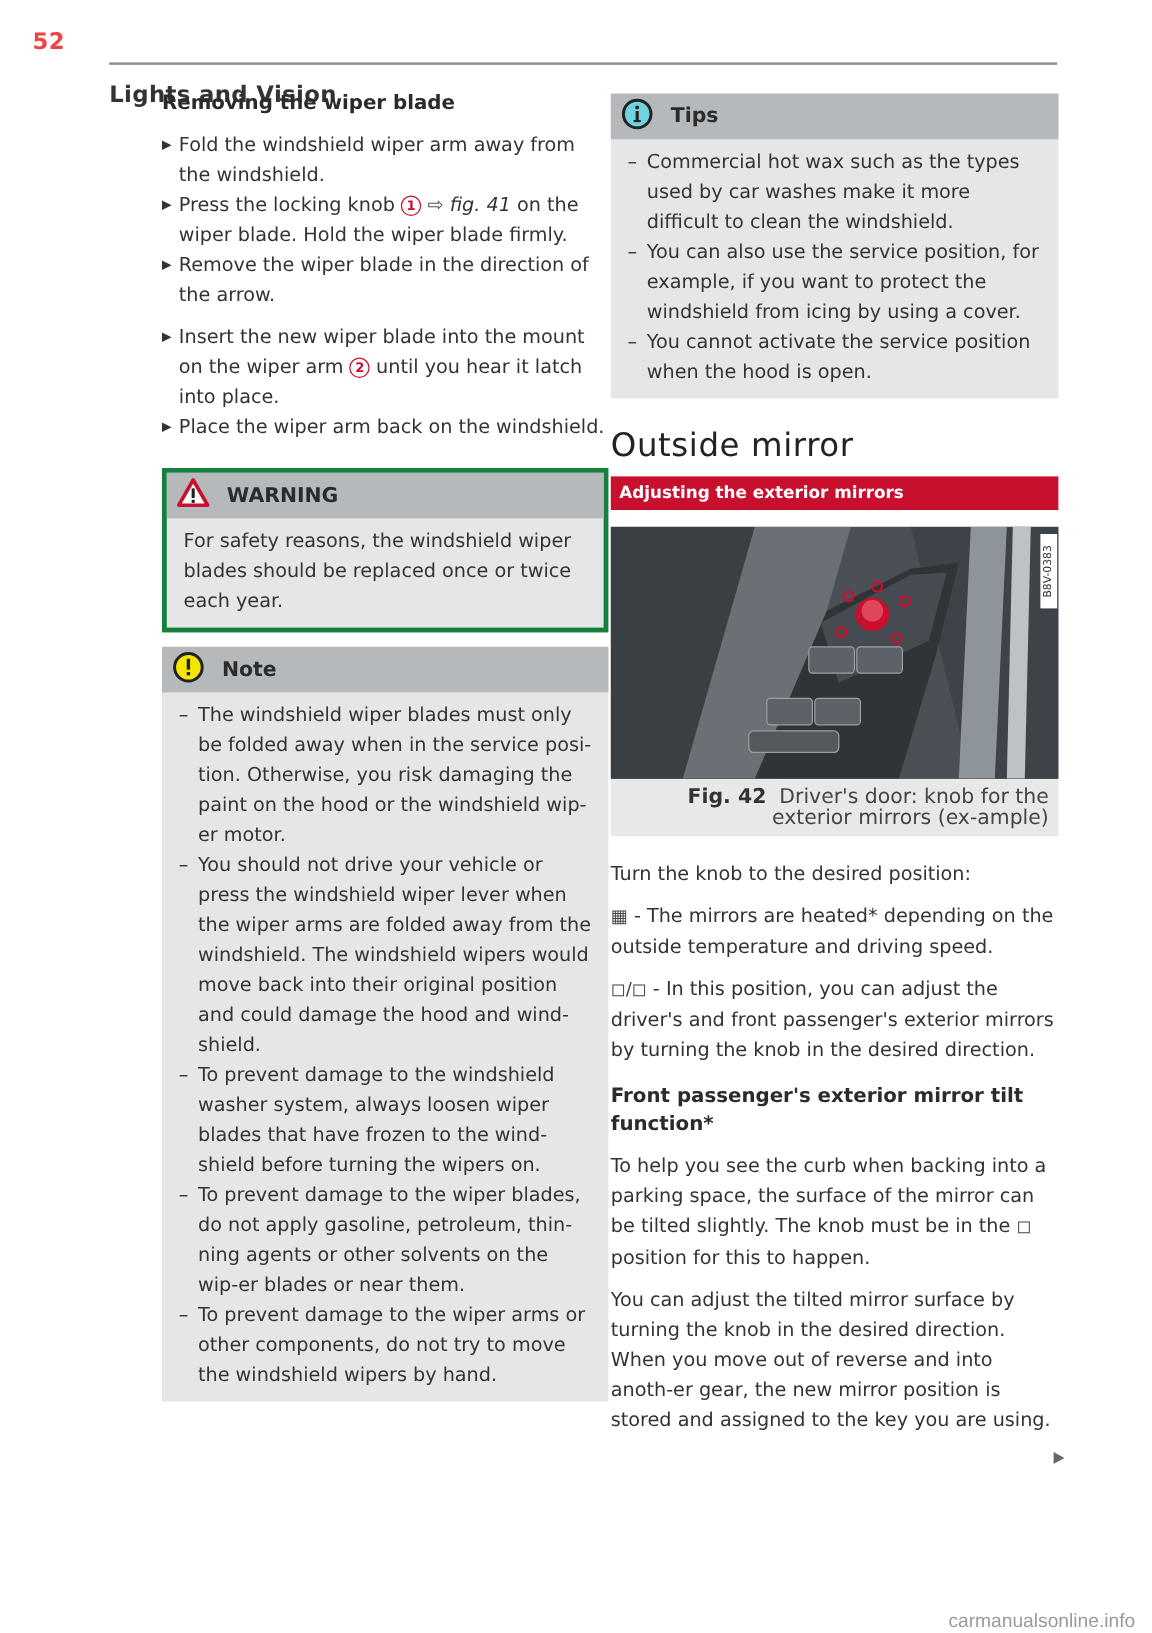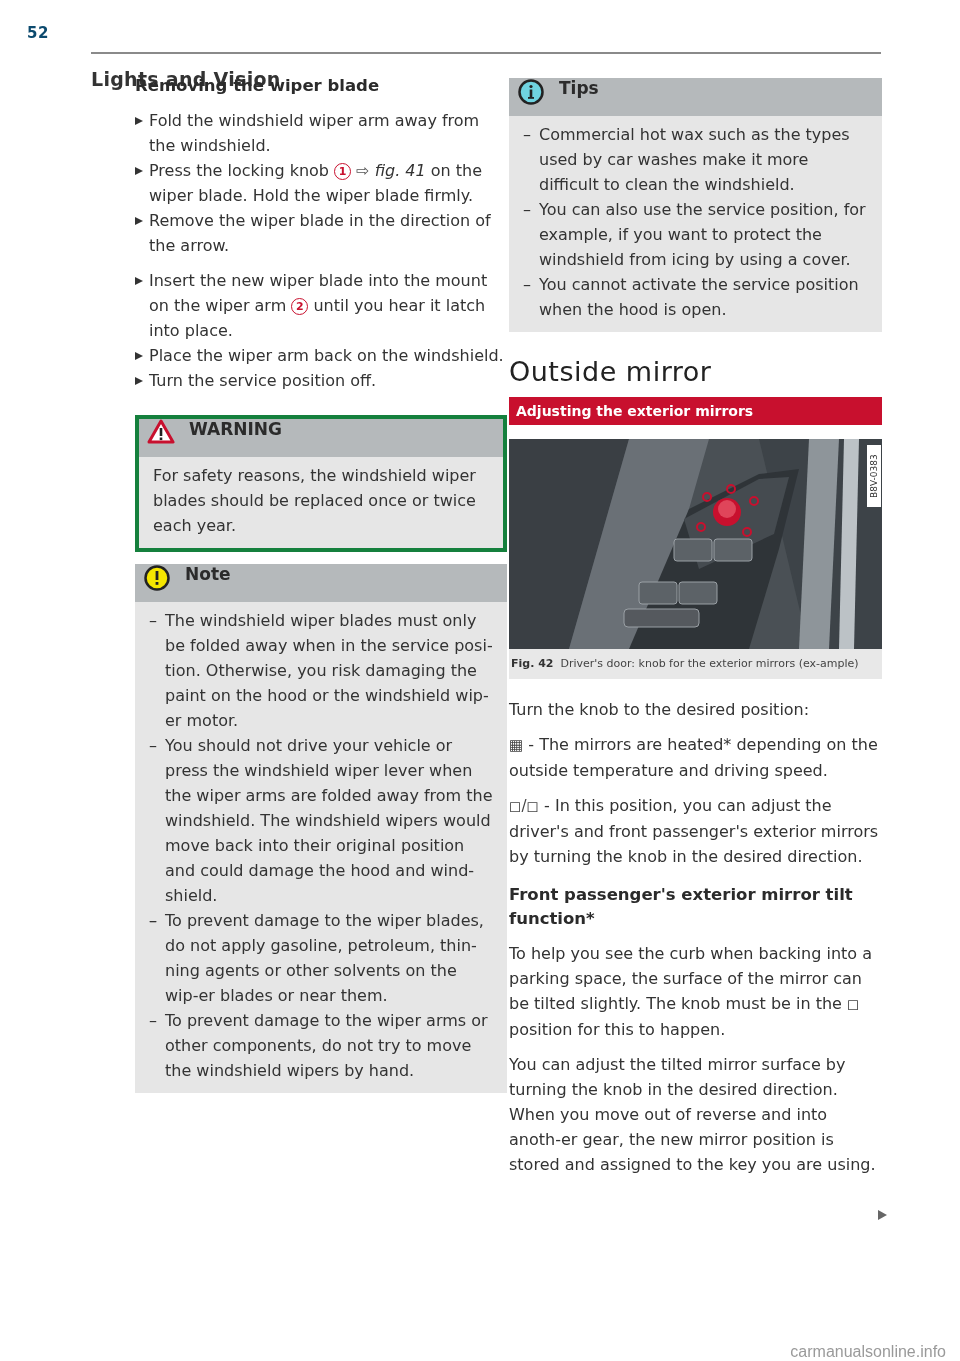--- a/index.html
+++ b/index.html
@@ -1,21 +1,21 @@
 <!DOCTYPE html>
 <html><head>
 <meta charset="utf-8">
 <style>
   html, body { margin: 0; padding: 0; background: #ffffff; }
   body {
     width: 960px; height: 1361px; position: relative; overflow: hidden;
     font-family: "DejaVu Sans", sans-serif; color: #2b2b2b;
   }
   .page-num {
-    position: absolute; left: 27px; top: 24px; font-size: 15px; font-weight: bold; color: #0c4a6e;
+    position: absolute; left: 27px; top: 24px; font-size: 19px; font-weight: bold; color: #ef4444;
     letter-spacing: 0.5px;
   }
   .chapter-title {
     position: absolute; left: 91px; top: 24px; font-size: 19px; font-weight: bold; color: #333;
     letter-spacing: 0.3px;
     margin-top: 44px;
   }
   .header-rule {
     position: absolute; left: 91px; top: 52px; width: 790px; height: 2px; background: #8a8a8a;
   }
@@ -33,21 +33,21 @@
   }
   .callout-num {
     display: inline-block; width: 15px; height: 15px; border: 1.5px solid #c8102e; border-radius: 50%;
     color: #c8102e; font-size: 11px; line-height: 15px; text-align: center; font-weight: bold; vertical-align: 1px;
   }
   .fig-arrow { color: #555; }
   .fig-ref { font-style: italic; }
 
   .box { background: #e6e6e6; }
   .box-head {
-    background: #b5b9bb; height: 38px; display: flex; padding-left: 8px;
+    background: #b5b9bb; height: 38px; display: flex; align-items: center; padding-left: 8px;
     font-size: 17px; font-weight: bold; color: #2b2b2b;
   }
   .box-head .label { margin-left: 14px; }
   .box-body { padding: 6px 14px 10px 14px; font-size: 16px; line-height: 25px; color: #333; }
   .warning-box { border: 4px solid #15803d; margin-top: 22px; }
   .note-box { margin-top: 12px; }
   .dash-list { list-style: none; margin: 0; padding: 0; }
   .dash-list li { position: relative; padding-left: 16px; font-size: 16px; line-height: 25px; }
   .dash-list li .dash { position: absolute; left: 0; top: 0; }
 
@@ -56,21 +56,21 @@
     background: #c8102e; color: #ffffff; font-size: 14px; font-weight: bold; height: 28px;
     line-height: 28px; padding-left: 7px;
   }
   .figure { margin-top: 14px; background: #e8e8e8; }
   .figure-img { height: 210px; position: relative; overflow: hidden; background: #3e4347; }
   .fig-id {
     position: absolute; right: 1px; top: 6px; width: 14px; height: 62px; background: #fff;
     font-size: 9px; color: #333; writing-mode: vertical-rl; transform: rotate(180deg);
     text-align: center; line-height: 14px;
   }
-  .fig-caption { font-size: 11px; line-height: 18px; padding: 6px 8px 6px 2px; color: #444; }
+  .fig-caption { font-size: 17px; line-height: 18px; padding: 6px 8px 6px 2px; color: #444; text-align: right; }
   .fig-caption b { color: #333; }
   .para { font-size: 16px; line-height: 25px; color: #333; margin: 0 0 10px 0; }
   .para .sym { font-size: 15px; color: #444; }
   .watermark {
     position: absolute; right: 14px; bottom: 0; font-family: "Liberation Sans", sans-serif;
     font-size: 16px; color: #9a9a9a;
   }
 </style>
 </head>
 <body>
@@ -83,21 +83,20 @@
   <h3 class="subhead">Removing the wiper blade</h3>
   <ul class="steps">
     <li><span class="tri"></span><span>Fold the windshield wiper arm away from the windshield.</span></li>
     <li><span class="tri"></span><span>Press the locking knob </span><span class="callout-num">1</span> <span class="fig-arrow">⇨</span> <span class="fig-ref">fig. 41</span><span> on the wiper blade. Hold the wiper blade firmly.</span></li>
     <li><span class="tri"></span><span>Remove the wiper blade in the direction of the arrow.</span></li>
   </ul>
 
   <ul class="steps">
     <li><span class="tri"></span><span>Insert the new wiper blade into the mount on the wiper arm </span><span class="callout-num">2</span><span> until you hear it latch into place.</span></li>
     <li><span class="tri"></span><span>Place the wiper arm back on the windshield.</span></li>
-    <li><span class="tri"></span><span>Turn the service position off.</span></li>
   </ul>
 
   <div class="box warning-box">
     <div class="box-head">
       <span>
         <svg width="28" height="25" viewBox="0 0 28 25">
             <polygon points="14,2 26,23 2,23" fill="#fff" stroke="#c8102e" stroke-width="3" stroke-linejoin="round"></polygon>
             <rect x="12.7" y="9" width="2.6" height="8" fill="#222"></rect>
             <rect x="12.7" y="18.5" width="2.6" height="2.6" fill="#222"></rect>
           </svg>
@@ -115,21 +114,21 @@
             <rect x="12.6" y="7" width="2.8" height="9" fill="#222"></rect>
             <rect x="12.6" y="18" width="2.8" height="2.8" fill="#222"></rect>
           </svg>
       </span>
       <span class="label">Note</span>
     </div>
     <div class="box-body">
       <ul class="dash-list">
         <li><span class="dash">–</span><span>The windshield wiper blades must only be folded away when in the service posi-tion. Otherwise, you risk damaging the paint on the hood or the windshield wip-er motor.</span></li>
         <li><span class="dash">–</span><span>You should not drive your vehicle or press the windshield wiper lever when the wiper arms are folded away from the windshield. The windshield wipers would move back into their original position and could damage the hood and wind-shield.</span></li>
-        <li><span class="dash">–</span></li>
+        <li><span class="dash">–</span><span>To prevent damage to the windshield washer system, always loosen wiper blades that have frozen to the wind-shield before turning the wipers on.</span></li>
         <li><span class="dash">–</span><span>To prevent damage to the wiper blades, do not apply gasoline, petroleum, thin-ning agents or other solvents on the wip-er blades or near them.</span></li>
         <li><span class="dash">–</span><span>To prevent damage to the wiper arms or other components, do not try to move the windshield wipers by hand.</span></li>
       </ul>
     </div>
   </div>
 </div>
 
 <div class="col-right">
   <div class="box">
     <div class="box-head">

